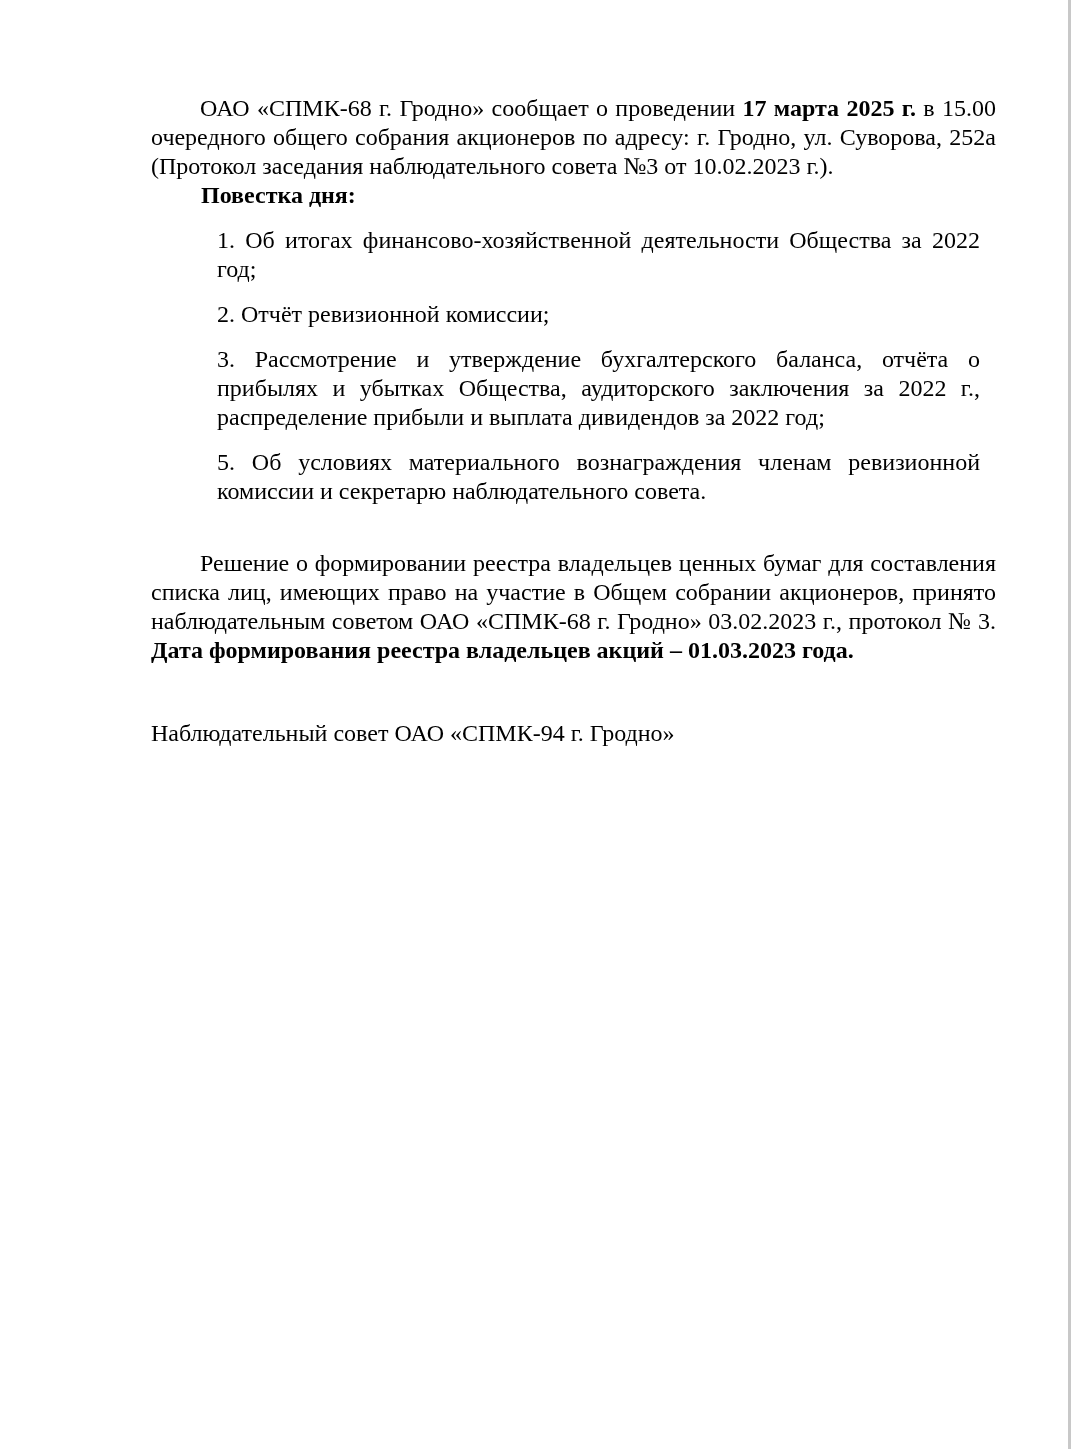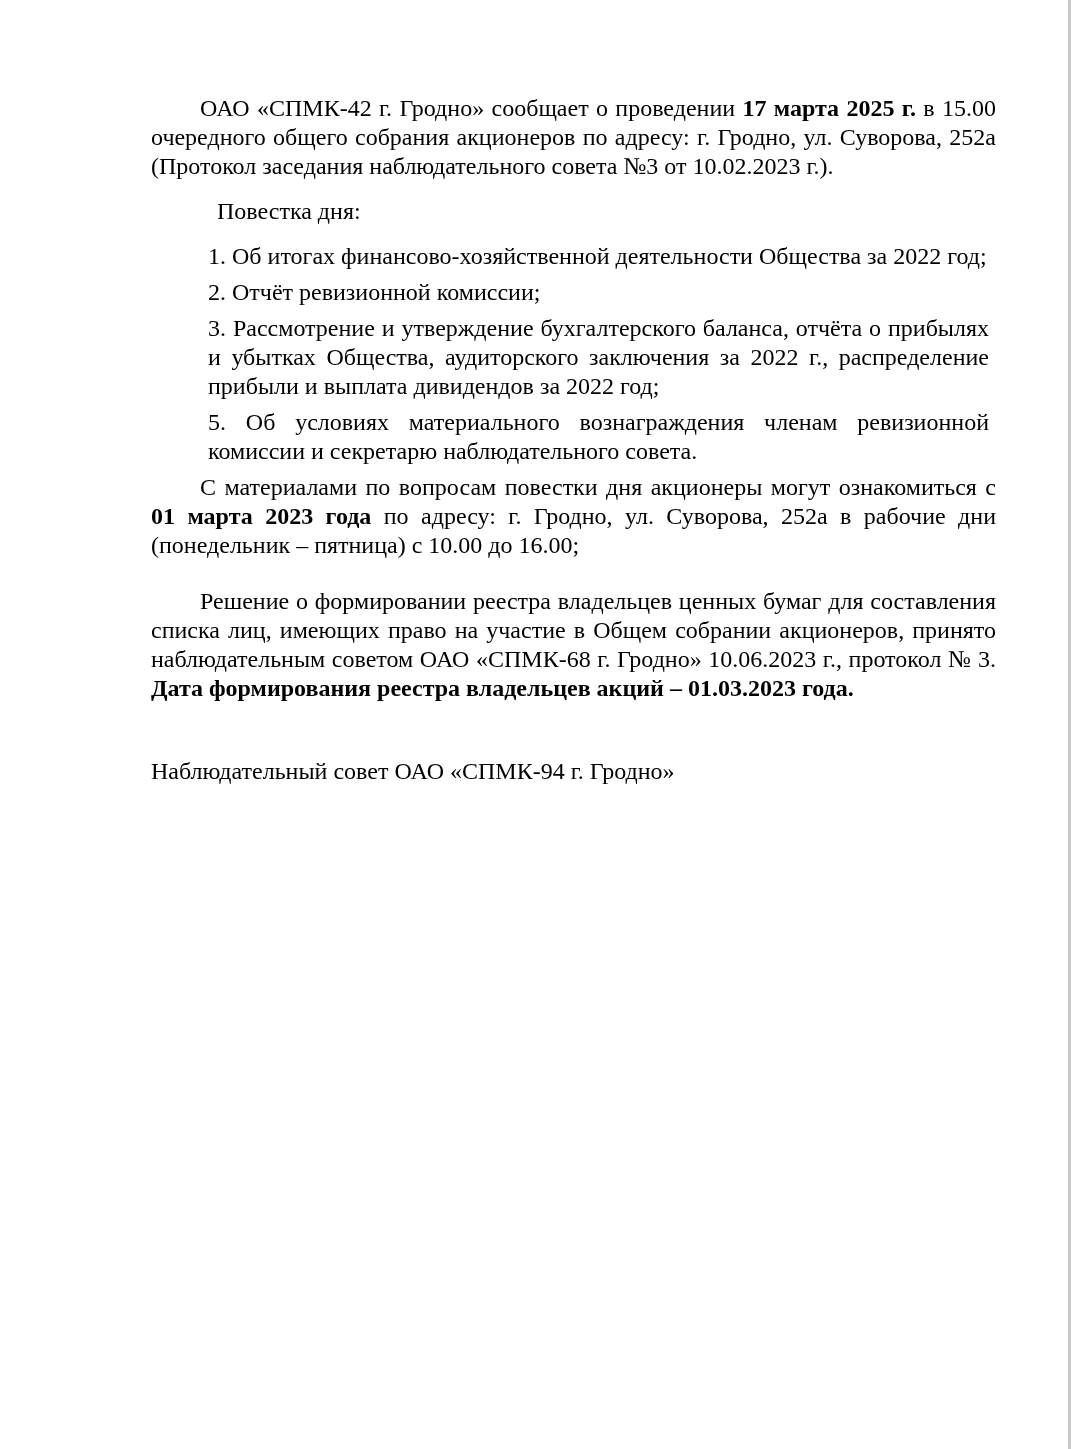--- a/index.html
+++ b/index.html
@@ -33,60 +33,59 @@
   }
   .p {
     margin: 0;
     text-align: justify;
     text-align-last: left;
   }
   .indent {
     text-indent: 49px;
   }
   .agenda-title {
-    margin: 16px;
+    margin: 0;
     padding-left: 50px;
-    font-weight: normal;
+    font-weight: bold;
   }
   .agenda-list {
     margin: 0;
     padding: 0 0 0 50px;
     list-style: none;
   }
   .agenda-list li {
-    margin: 7px;
+    margin: 16px;
     text-align: justify;
     text-align-last: left;
   }
   .b { font-weight: bold; }
   .gap-1 { height: 27px; }
   .gap-2 { height: 54px; }
 </style>
 </head>
 <body>
 
 <div class="page-edge"></div>
 
 <div class="doc">
 
-  <p class="p indent"><span>ОАО «СПМК-42 г. Гродно» сообщает о проведении </span><span class="b">17 марта 2025 г.</span><span> в 15.00 очередного общего собрания акционеров по адресу: г. Гродно, ул. Суворова, 252а (Протокол заседания наблюдательного совета №3 от 10.02.2023 г.).</span></p>
+  <p class="p indent"><span>ОАО «СПМК-68 г. Гродно» сообщает о проведении </span><span class="b">17 марта 2025 г.</span><span> в 15.00 очередного общего собрания акционеров по адресу: г. Гродно, ул. Суворова, 252а (Протокол заседания наблюдательного совета №3 от 10.02.2023 г.).</span></p>
 
   <p class="agenda-title">Повестка дня:</p>
 
   <ul class="agenda-list">
     <li>1. Об итогах финансово-хозяйственной деятельности Общества за 2022 год;</li>
     <li>2. Отчёт ревизионной комиссии;</li>
     <li>3. Рассмотрение и утверждение бухгалтерского баланса, отчёта о прибылях и убытках Общества, аудиторского заключения за 2022 г., распределение прибыли и выплата дивидендов за 2022 год;</li>
     <li>5. Об условиях материального вознаграждения членам ревизионной комиссии и секретарю наблюдательного совета.</li>
   </ul>
 
-  <p class="p indent"><span>С материалами по вопросам повестки дня акционеры могут ознакомиться с </span><span class="b">01 марта 2023 года</span><span> по адресу: г. Гродно, ул. Суворова, 252а в рабочие дни (понедельник – пятница) с 10.00 до 16.00;</span></p>
 
 
   <div class="gap-1"></div>
 
-  <p class="p indent"><span>Решение о формировании реестра владельцев ценных бумаг для составления списка лиц, имеющих право на участие в Общем собрании акционеров, принято наблюдательным советом ОАО «СПМК-68 г. Гродно» 10.06.2023 г., протокол № 3. </span><span class="b">Дата формирования реестра владельцев акций – 01.03.2023 года.</span></p>
+  <p class="p indent"><span>Решение о формировании реестра владельцев ценных бумаг для составления списка лиц, имеющих право на участие в Общем собрании акционеров, принято наблюдательным советом ОАО «СПМК-68 г. Гродно» 03.02.2023 г., протокол № 3. </span><span class="b">Дата формирования реестра владельцев акций – 01.03.2023 года.</span></p>
 
   <div class="gap-2"></div>
 
   <p class="p">Наблюдательный совет ОАО «СПМК-94 г. Гродно»</p>
 
 </div>
 
 </body></html>

